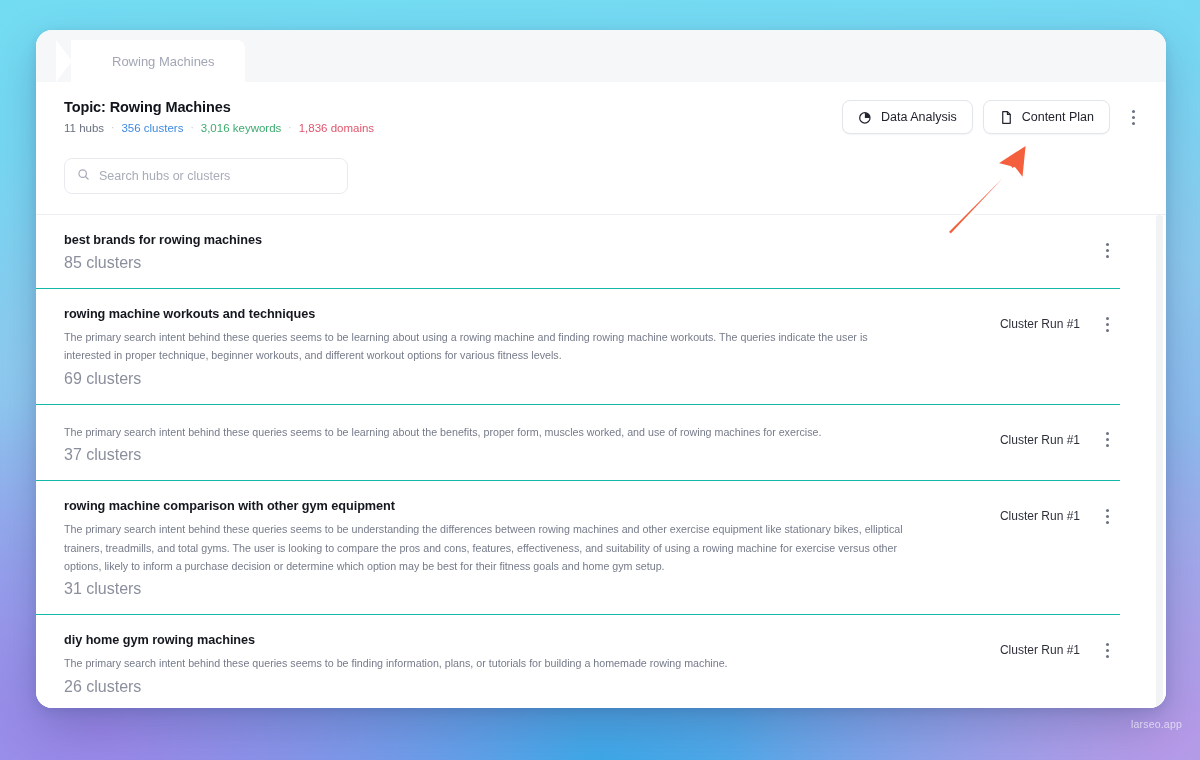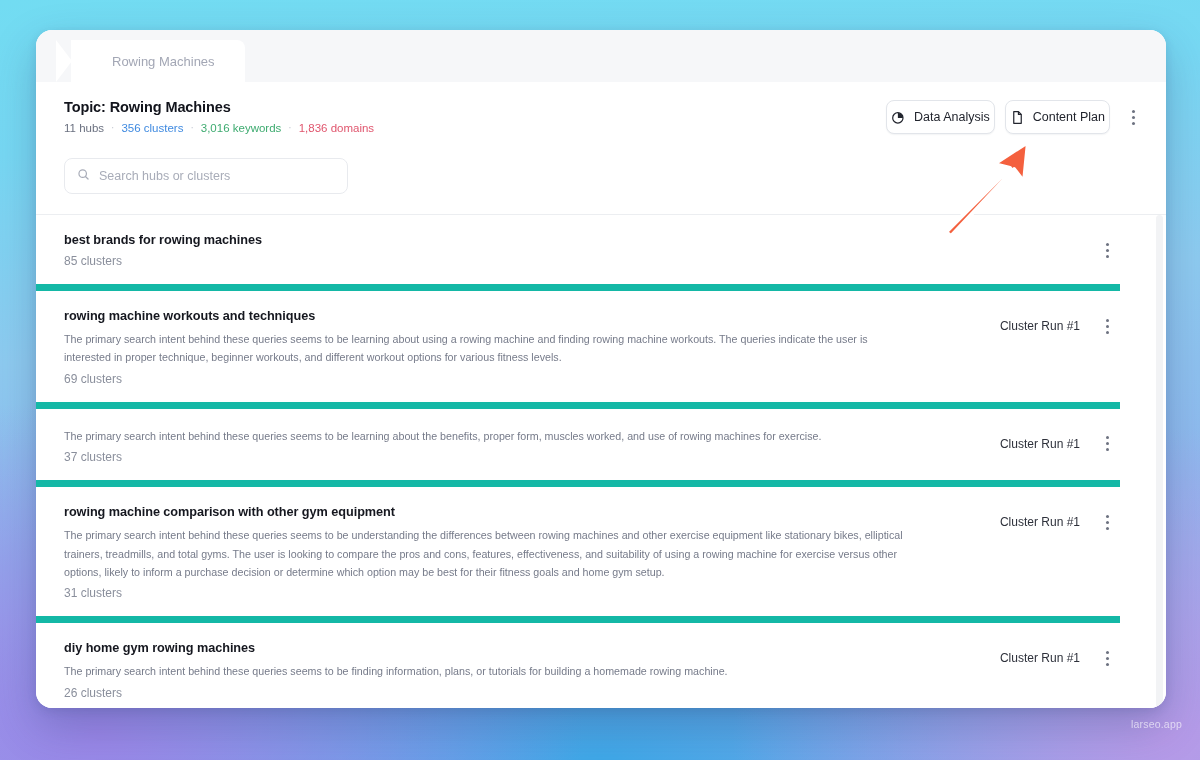--- a/index.html
+++ b/index.html
@@ -93,21 +93,21 @@
   .stat.hubs { color: #6b7180; }
   .stat.clusters { color: #3f8ae0; }
   .stat.keywords { color: #3eab70; }
   .stat.domains { color: #e0566e; }
   .dot-sep { color: #c3c7d1; font-size: 10px; }
 
   .actions { display: flex; align-items: center; gap: 10px; padding-top: 2px; }
   .btn {
     display: flex; align-items: center; gap: 8px;
     height: 34px;
-    padding: 0 4px;
+    padding: 0 15px;
     border: 1px solid #e2e5ea;
     border-radius: 8px;
     background: #fff;
     font-size: 12.5px;
     color: #22252e;
     box-shadow: 0 1px 1.5px rgba(20,30,60,.05);
     cursor: pointer;
     white-space: nowrap;
   }
   .btn svg { display: block; }
@@ -149,39 +149,39 @@
     position: relative;
     overflow: hidden;
     border-top: 1px solid #eceef1;
     background: #fff;
   }
   .list { padding: 0 46px 0 0; }
   .row {
     display: flex;
     align-items: flex-start;
     padding: 18px 0 16px 28px;
-    border-bottom: 7px solid #14b8a6;
+    border-bottom: 1px solid #14b8a6;
   }
   .row:last-child { border-bottom: 0; }
   .row-main { flex: 1 1 auto; min-width: 0; padding-right: 24px; }
   .row-title {
     font-size: 12.7px;
     font-weight: bold;
     color: #15171f;
     margin-bottom: 7px;
     letter-spacing: -.05px;
   }
   .row-desc {
     font-size: 10.7px;
     line-height: 1.72;
     color: #767b8a;
     max-width: 852px;
     margin-bottom: 5px;
   }
-  .row-count { font-size: 12px; color: #8a8f9c; }
+  .row-count { font-size: 16px; color: #8a8f9c; }
   .row-right {
     flex: 0 0 auto;
     display: flex;
     align-items: center;
     gap: 14px;
     padding-top: 2px;
     min-width: 150px;
     justify-content: flex-end;
   }
   .run-label { font-size: 12px; color: #2e313b; white-space: nowrap; }

